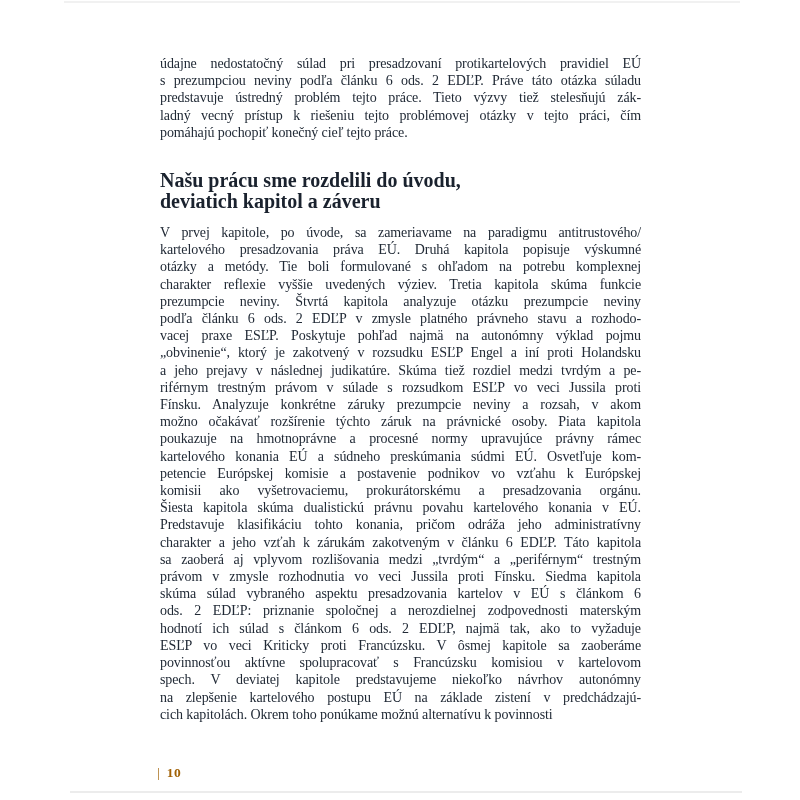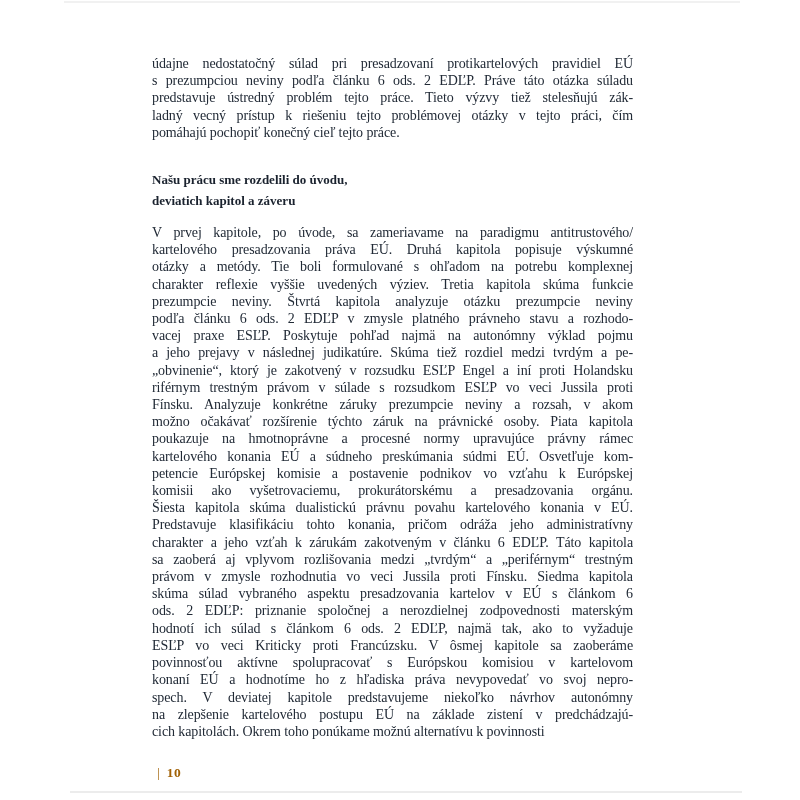--- a/index.html
+++ b/index.html
@@ -21,39 +21,39 @@
   .edge-top {
     left: 64px; top: 1px; width: 676px; height: 2px;
     background: #f1f1f1;
   }
   .edge-bottom {
     left: 70px; top: 791px; width: 672px; height: 2px;
     background: #ececec;
   }
   .text-column {
     position: absolute;
-    left: 152px;
+    left: 160px;
     top: 55px;
     width: 481px;
     color: #212a36;
     font-size: 14px;
     letter-spacing: -0.1px;
   }
   .para .line {
     line-height: 17.2px;
     text-align: justify;
     text-align-last: justify;
     white-space: normal;
   }
   .para .line.last {
     text-align-last: left;
   }
   .heading {
     margin: 29px 0 13px 0;
-    font-size: 13px;
+    font-size: 20px;
     font-weight: bold;
     color: #1a222e;
     letter-spacing: 0;
   }
   .heading .line {
     line-height: 20.5px;
     text-align: left;
     text-align-last: left;
   }
   .footer {
@@ -95,40 +95,39 @@
       </h2>
 
     <div class="para">
         <div class="line">V prvej kapitole, po úvode, sa zameriavame na paradigmu antitrustového/</div>
         <div class="line">kartelového presadzovania práva EÚ. Druhá kapitola popisuje výskumné</div>
         <div class="line">otázky a metódy. Tie boli formulované s ohľadom na potrebu komplexnej</div>
         <div class="line">charakter reflexie vyššie uvedených výziev. Tretia kapitola skúma funkcie</div>
         <div class="line">prezumpcie neviny. Štvrtá kapitola analyzuje otázku prezumpcie neviny</div>
         <div class="line">podľa článku 6 ods. 2 EDĽP v zmysle platného právneho stavu a rozhodo-</div>
         <div class="line">vacej praxe ESĽP. Poskytuje pohľad najmä na autonómny výklad pojmu</div>
+        <div class="line">„obvinenie“, ktorý je zakotvený v rozsudku ESĽP Engel a iní proti Holandsku</div>
         <div class="line">a jeho prejavy v následnej judikatúre. Skúma tiež rozdiel medzi tvrdým a pe-</div>
-        <div class="line">„obvinenie“, ktorý je zakotvený v rozsudku ESĽP Engel a iní proti Holandsku</div>
         <div class="line">riférnym trestným právom v súlade s rozsudkom ESĽP vo veci Jussila proti</div>
         <div class="line">Fínsku. Analyzuje konkrétne záruky prezumpcie neviny a rozsah, v akom</div>
         <div class="line">možno očakávať rozšírenie týchto záruk na právnické osoby. Piata kapitola</div>
         <div class="line">poukazuje na hmotnoprávne a procesné normy upravujúce právny rámec</div>
         <div class="line">kartelového konania EÚ a súdneho preskúmania súdmi EÚ. Osvetľuje kom-</div>
         <div class="line">petencie Európskej komisie a postavenie podnikov vo vzťahu k Európskej</div>
         <div class="line">komisii ako vyšetrovaciemu, prokurátorskému a presadzovania orgánu.</div>
         <div class="line">Šiesta kapitola skúma dualistickú právnu povahu kartelového konania v EÚ.</div>
         <div class="line">Predstavuje klasifikáciu tohto konania, pričom odráža jeho administratívny</div>
         <div class="line">charakter a jeho vzťah k zárukám zakotveným v článku 6 EDĽP. Táto kapitola</div>
         <div class="line">sa zaoberá aj vplyvom rozlišovania medzi „tvrdým“ a „periférnym“ trestným</div>
         <div class="line">právom v zmysle rozhodnutia vo veci Jussila proti Fínsku. Siedma kapitola</div>
         <div class="line">skúma súlad vybraného aspektu presadzovania kartelov v EÚ s článkom 6</div>
         <div class="line">ods. 2 EDĽP: priznanie spoločnej a nerozdielnej zodpovednosti materským</div>
         <div class="line">hodnotí ich súlad s článkom 6 ods. 2 EDĽP, najmä tak, ako to vyžaduje</div>
         <div class="line">ESĽP vo veci Kriticky proti Francúzsku. V ôsmej kapitole sa zaoberáme</div>
-        <div class="line">povinnosťou aktívne spolupracovať s Európskou komisiou v kartelovom</div>
-        <div class="line">konaní EÚ a hodnotíme ho z hľadiska práva nevypovedať vo svoj nepro-</div>
+        <div class="line">povinnosťou aktívne spolupracovať s Francúzsku komisiou v kartelovom</div>
         <div class="line">spech. V deviatej kapitole predstavujeme niekoľko návrhov autonómny</div>
         <div class="line">na zlepšenie kartelového postupu EÚ na základe zistení v predchádzajú-</div>
         <div class="line last">cich kapitolách. Okrem toho ponúkame možnú alternatívu k povinnosti</div>
       </div>
 
   </div>
 
   <div class="footer">
     <span class="sep">|</span><span class="num">10</span>
   </div>

